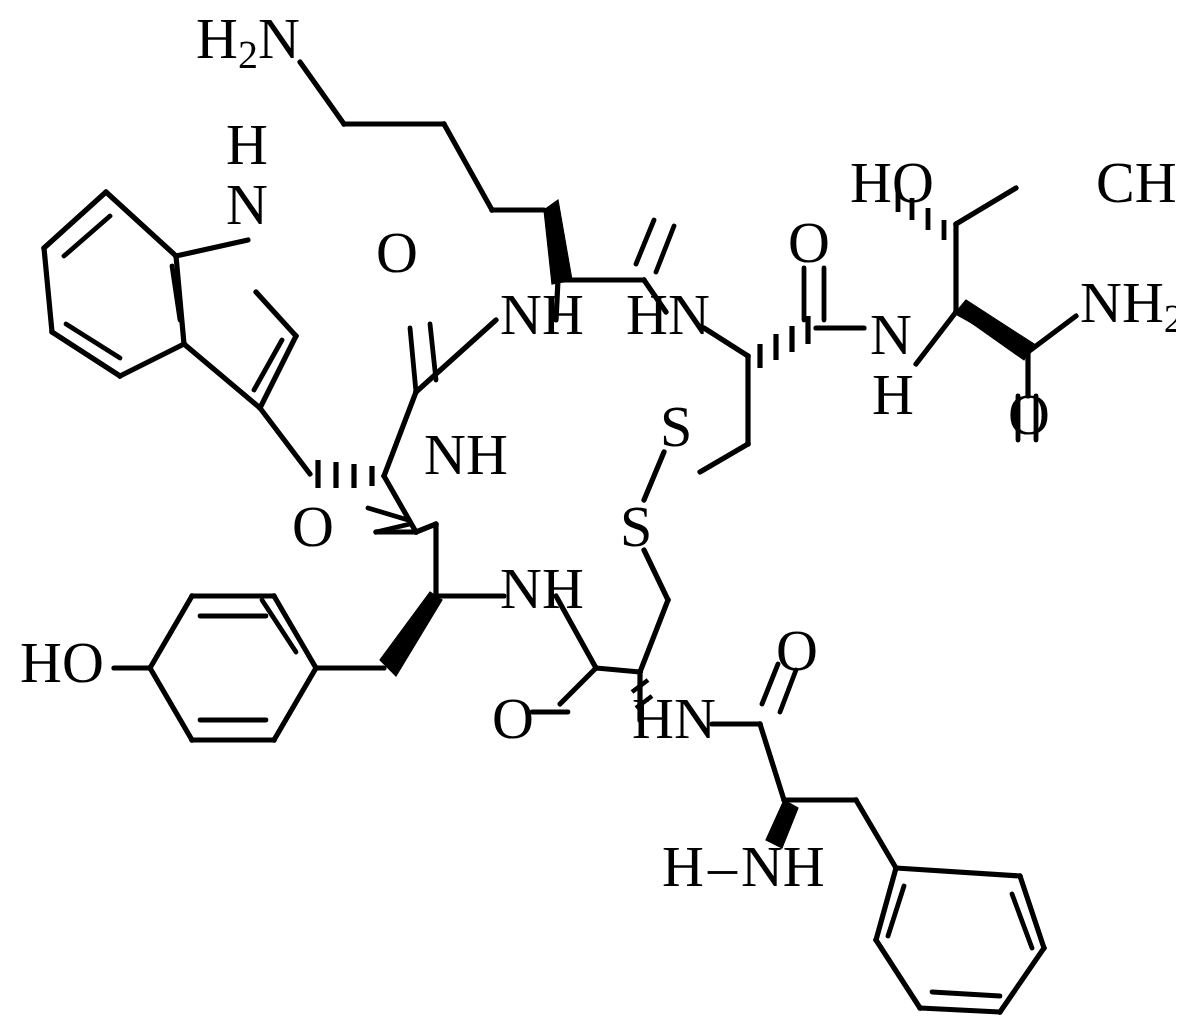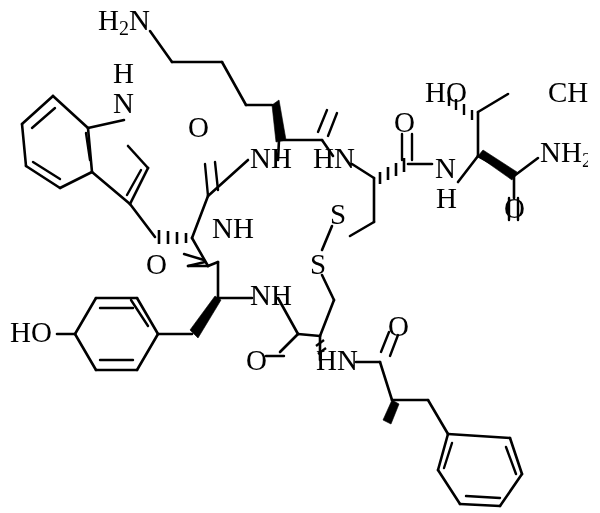--- a/index.html
+++ b/index.html
@@ -239,14 +239,17 @@
 <div style="position:absolute;left:250px;top:279px;" class="atom">NH</div>
 
 <div style="position:absolute;left:10px;top:316px;" class="atom">HO</div>
 
 <div style="position:absolute;left:246px;top:344px;" class="atom">O</div>
 
 <div style="position:absolute;left:316px;top:344px;" class="atom">HN</div>
 
 <div style="position:absolute;left:388px;top:310px;" class="atom">O</div>
 
+<div style="position:absolute;left:331px;top:418px;">
+  <span class="atom">H</span><span class="atom" style="padding:0 2px;">–</span><span class="atom">NH</span>
+</div>
 
 </div>
 
 </body></html>

